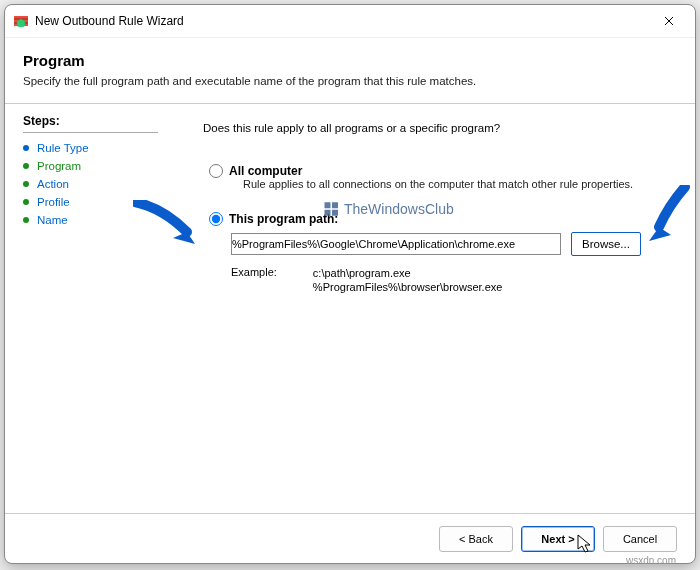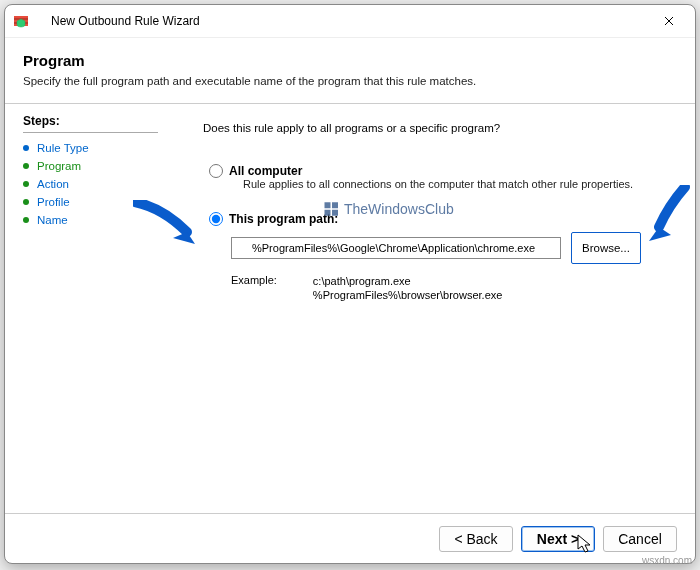--- a/index.html
+++ b/index.html
@@ -23,21 +23,20 @@
     position: relative;
     display: flex;
     flex-direction: column;
   }
   .titlebar {
     height: 30px;
     display: flex;
     align-items: center;
     padding: 16px 8px;
     border-bottom: 1px solid #eee;
-    gap: 16px;
   }
   .titlebar .icon-box { width: 16px; height: 16px; margin-right: 6px; }
   .titlebar .title { flex: 1; font-size: 12px; }
   .close-btn {
     width: 36px; height: 24px;
     display: flex; align-items: center; justify-content: center;
     border-radius: 4px;
   }
   .header-area {
     padding: 12px 18px 10px 18px;
@@ -85,25 +84,25 @@
   }
   .radio-row input[type=radio] { margin: 0; width:14px; height:14px; }
   .radio-label { font-weight: bold; font-size: 12px; }
   .radio-desc { margin-left: 34px; font-size: 11px; color: #222; }
   .path-input-row {
     display: flex; align-items: center; gap: 10px;
     margin: 6px 0 0 22px;
   }
   .path-input {
     width: 330px; height: 22px;
-    border: 1px solid #888; padding: 2px 20px;
+    border: 1px solid #888; padding: 2px 0;
     font-size: 11px;
   }
   .browse-btn {
-    height: 32px; padding: 0 10px;
+    height: 24px; padding: 0 10px;
     background: #fff; border: 1px solid #0a5ccc;
     font-size: 11.5px; cursor: pointer;
     border-radius: 2px;
   }
   .example-block { margin: 10px 0 0 22px; display: flex; gap: 36px; font-size: 11px;}
   .example-lines div { line-height: 1.3; }
   .watermark {
     position: absolute;
     top: 88px; left: 150px;
     display: flex; align-items: center; gap: 3px;
@@ -122,35 +121,35 @@
     justify-content: flex-end;
     align-items: center;
     padding: 0 18px;
     gap: 8px;
   }
   .footer button {
     min-width: 74px; height: 26px;
     background: #fdfdfd;
     border: 1px solid #bbb;
     border-radius: 3px;
-    font-size: 14px;
+    font-size: 11px;
     cursor: pointer;
   }
   .footer .primary {
     border: 1.5px solid #0a5ccc;
     box-shadow: 0 0 0 1px #9cc3ef inset;
     font-weight: bold;
   }
   .cursor-ptr {
     position: absolute;
     bottom: 9px; right: 102px;
     pointer-events: none;
   }
   .src-tag {
-    position: absolute; bottom: 4px; right: 8px;
+    position: absolute; bottom: 4px; right: 24px;
     font-size: 10px; color: #999;
   }
 </style>
 </head>
 <body>
 
 <div class="window">
 
   <div class="titlebar">
     <span class="icon-box">

